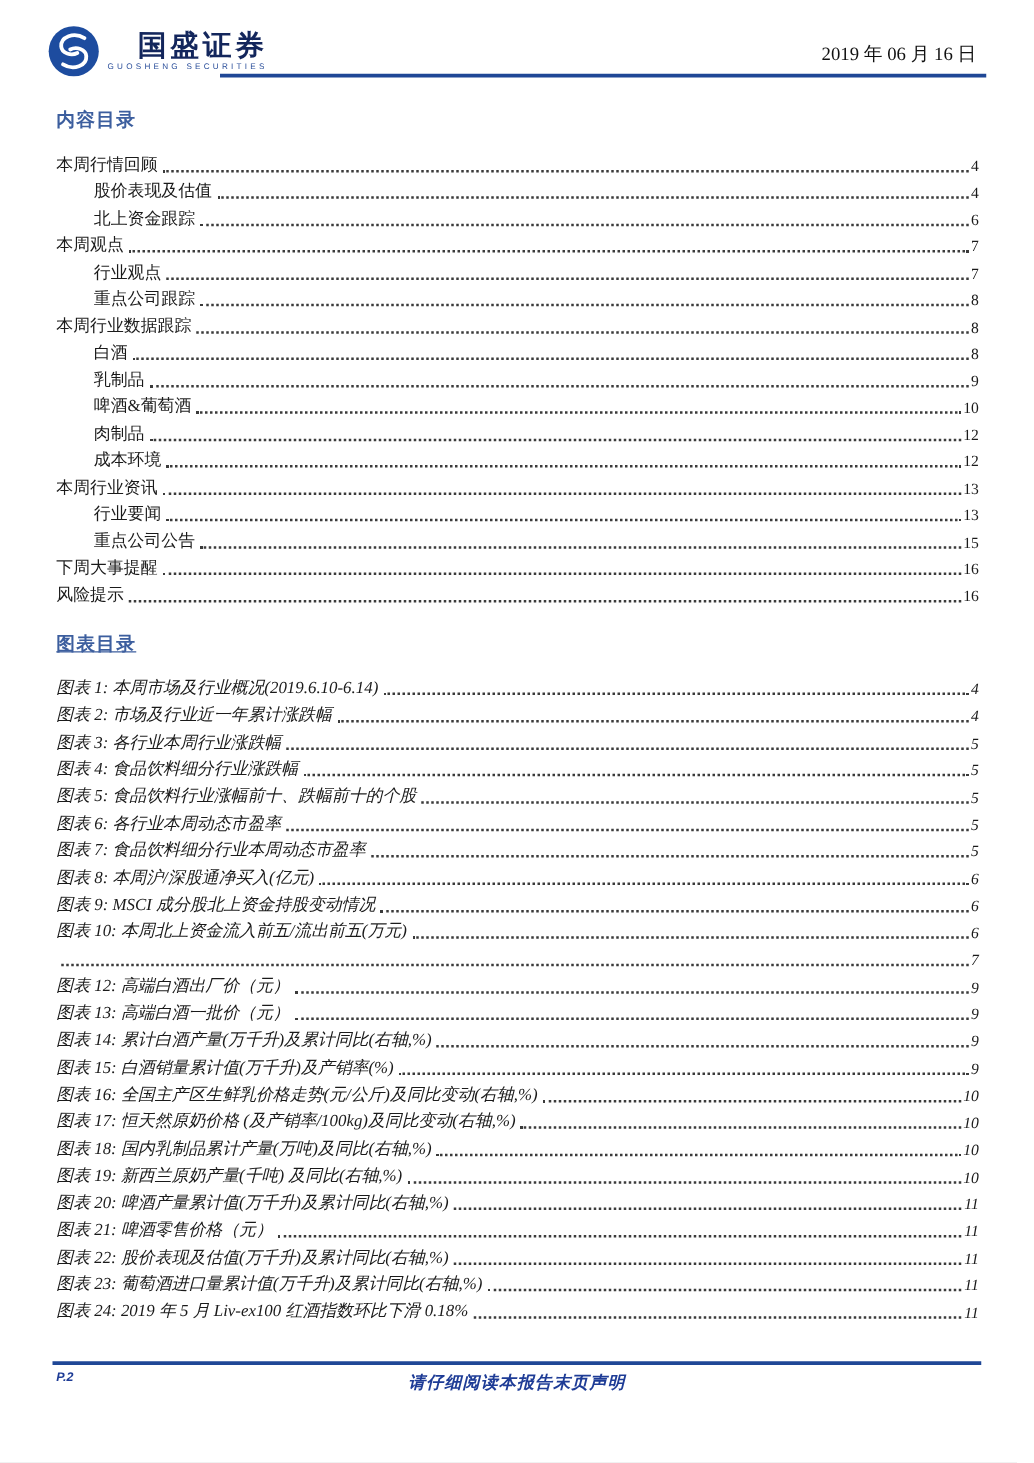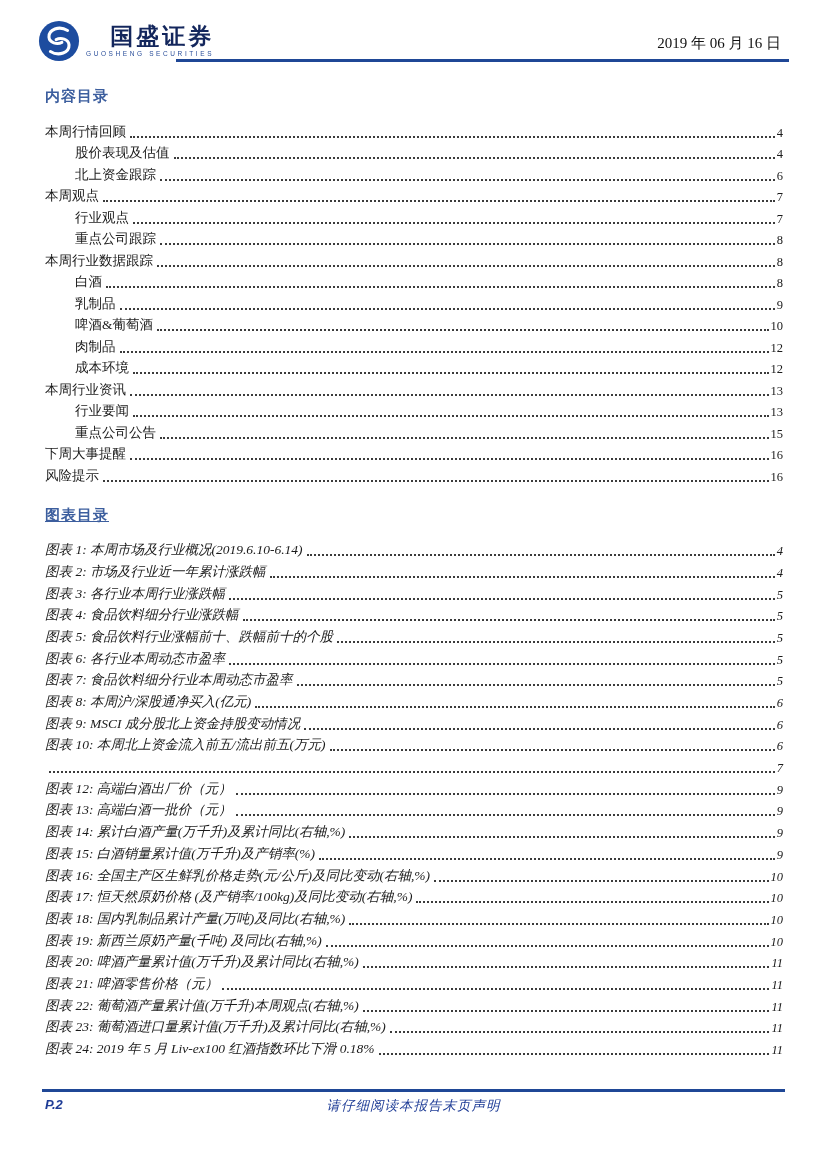--- a/index.html
+++ b/index.html
@@ -33,25 +33,25 @@
   .leader { flex:1; border-bottom:2px dotted #3b3b3b; margin:0 2px 3px 4px; min-width:20px; }
   .label { white-space:nowrap; }
   .page-num { font-size:12.5px; white-space:nowrap; }
   .figure-list .row { font-style:italic; height:21.7px; }
   
   .footer { position:absolute; left:42px; right:42px; top:1089px; }
   .footer-rule { height:3px; background:#1f4796; }
   .footer-row { position:relative; margin-top:5px; height:18px; }
   .footer-page {
     position:absolute; left:3px; top:0;
-    font-weight:bold; font-style:italic; color:#1e3c96; font-size:13px;
+    font-weight:bold; font-style:italic; color:#1e3c96; font-size:10px;
     font-family:"Liberation Sans",sans-serif;
   }
   .footer-disclaimer {
-    text-align:center; font-weight:normal; font-style:italic;
+    text-align:center; font-weight:bold; font-style:italic;
     color:#1e3c96; font-size:13.5px; letter-spacing:1px;
   }
 </style>
 </head>
 <body>
 
 <div class="page">
 
   <div class="header">
     <div class="logo-wrap">
@@ -261,21 +261,21 @@
           <span class="label">图表 20: 啤酒产量累计值(万千升)及累计同比(右轴,%)</span>
           <span class="leader"></span>
           <span class="page-num">11</span>
         </div>
         <div class="row">
           <span class="label">图表 21: 啤酒零售价格（元）</span>
           <span class="leader"></span>
           <span class="page-num">11</span>
         </div>
         <div class="row">
-          <span class="label">图表 22: 葡萄酒产量累计值(万千升)本周观点(右轴,%)</span>
+          <span class="label">图表 22: 股价表现及估值(万千升)及累计同比(右轴,%)</span>
           <span class="leader"></span>
           <span class="page-num">11</span>
         </div>
         <div class="row">
           <span class="label">图表 23: 葡萄酒进口量累计值(万千升)及累计同比(右轴,%)</span>
           <span class="leader"></span>
           <span class="page-num">11</span>
         </div>
         <div class="row">
           <span class="label">图表 24: 2019 年 5 月 Liv-ex100 红酒指数环比下滑 0.18%</span>

